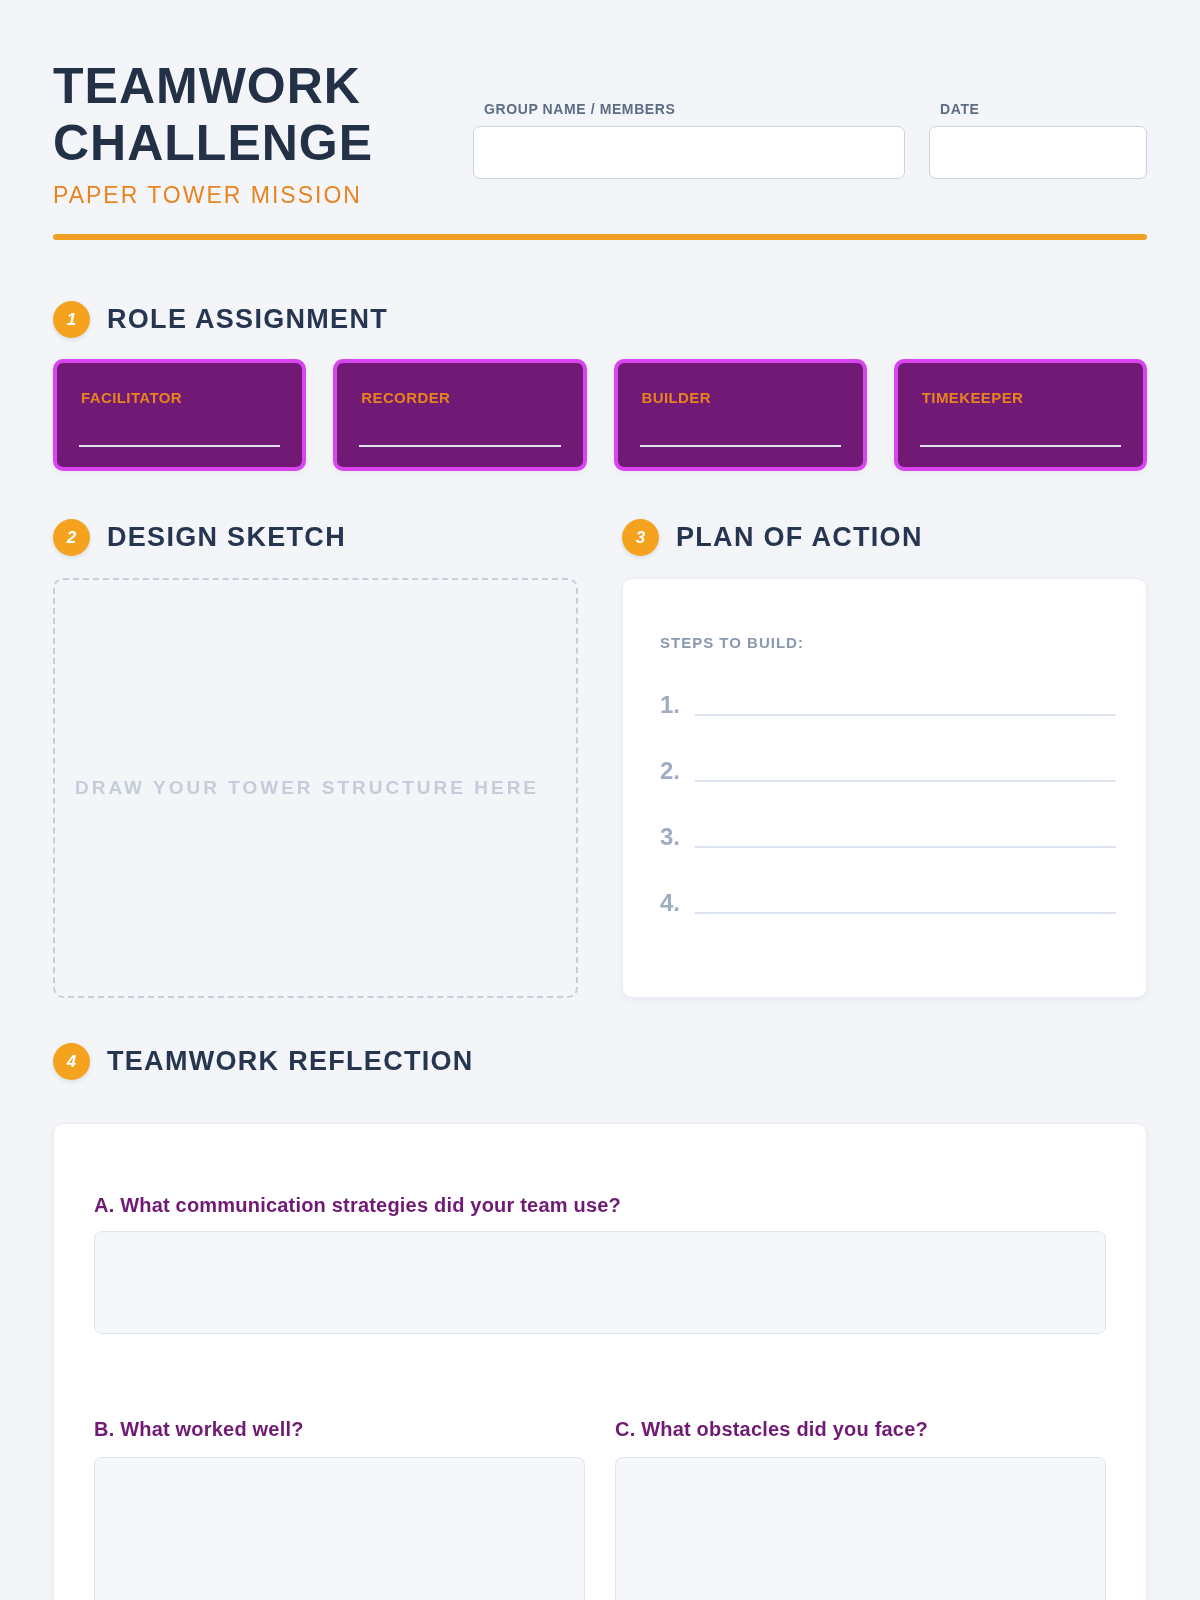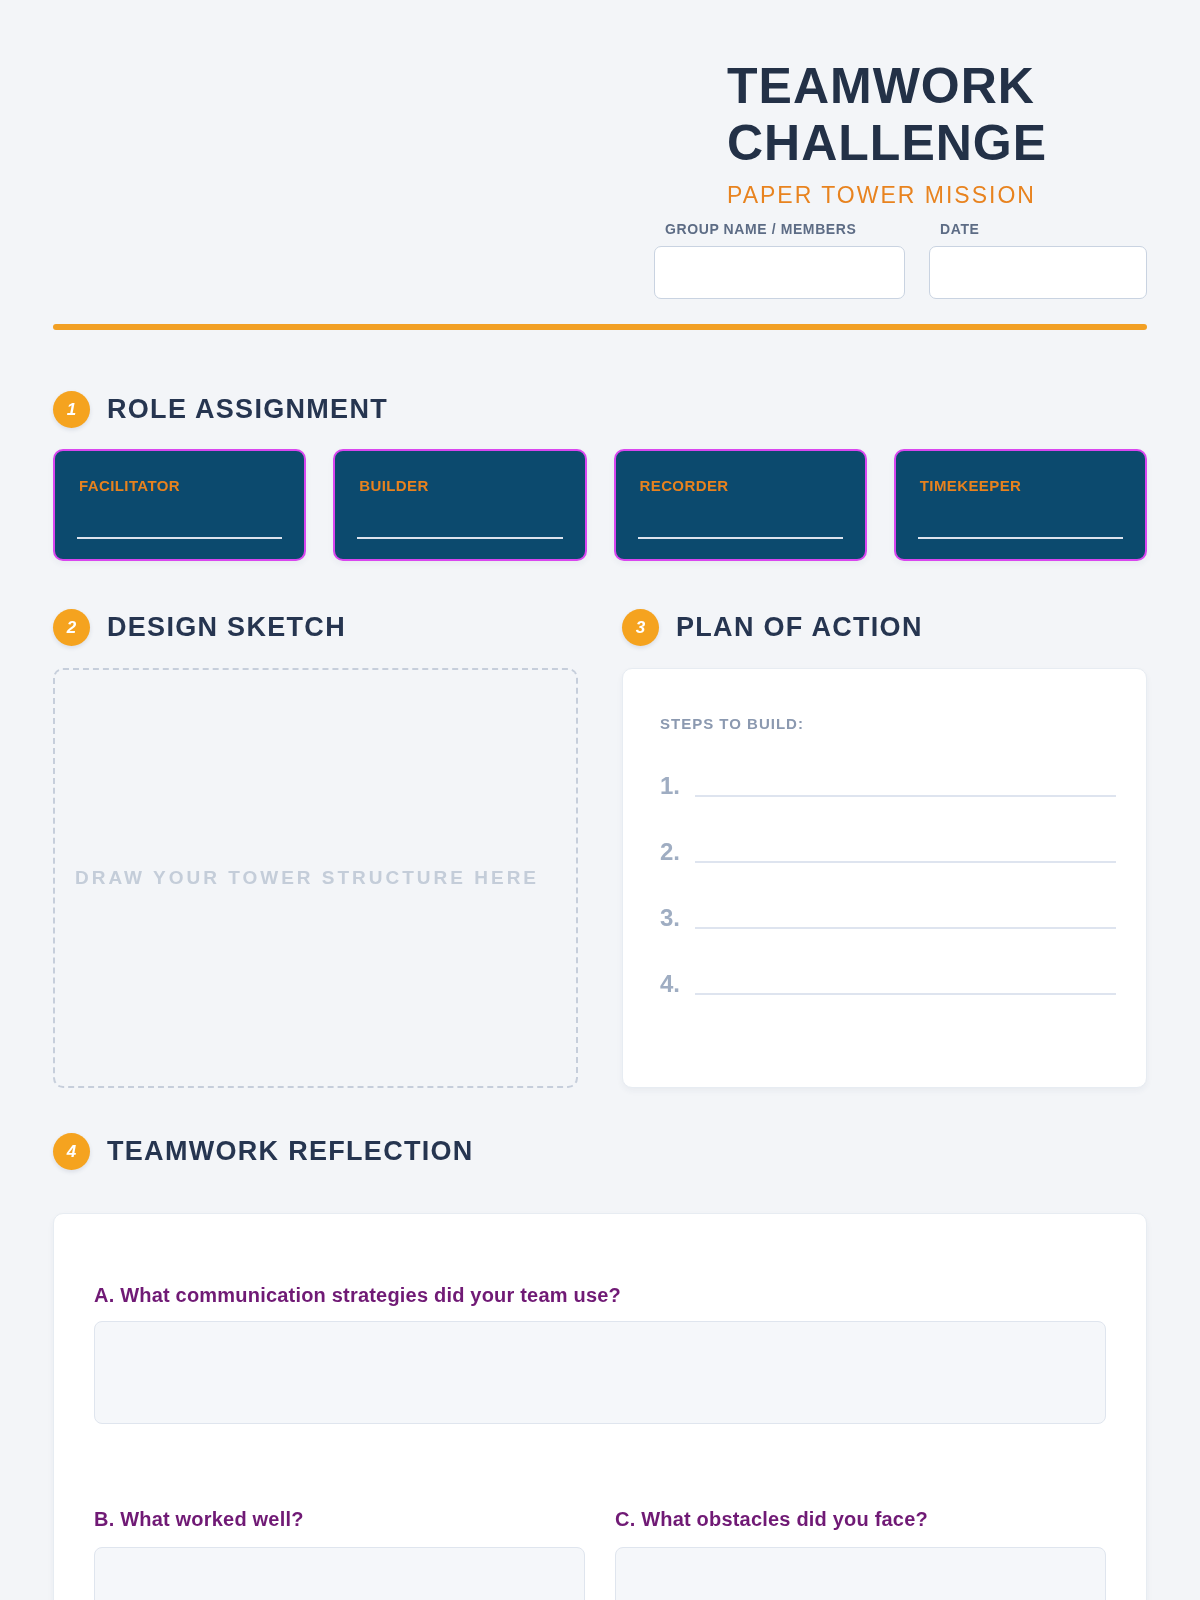--- a/index.html
+++ b/index.html
@@ -6,21 +6,21 @@
   html,body { width:1200px; height:1600px; }
   body {
     background:#f3f5f8;
     font-family:"Liberation Sans", sans-serif;
     overflow:hidden;
     color:#243247;
   }
   .page { padding:58px 53px 0 53px; }
 
   
-  .header { display:flex; align-items:flex-end;flex-direction:column; }
+  .header { display:flex; align-items:center; }
   .title-block { width:420px; flex:none; }
   .main-title {
     font-size:50px; font-weight:900; letter-spacing:1px;
     line-height:1.13; color:#233147;
   }
   .subtitle {
     margin-top:11px; font-size:23px; font-weight:400;
     letter-spacing:2px; color:#e8831f;
   }
   .fields { flex:1; display:flex; gap:24px; align-items:flex-end; }
@@ -53,21 +53,21 @@
   .sec-title {
     margin-left:17px; font-size:27px; font-weight:800;
     letter-spacing:1.3px; color:#263550;
   }
 
   
   .sec-roles { margin-top:61px; }
   .roles-row { margin-top:21px; display:grid; grid-template-columns:repeat(4,1fr); gap:27px; }
   .role-card {
     position:relative; height:112px;
-    background:#0c4a6e; border:2px solid #d946ef; border-radius:10px;
+    background:#701a75; border:4px solid #d946ef; border-radius:10px;
     box-shadow:0 3px 6px rgba(35,55,95,.05);
     padding:26px 0 0 24px;
   }
   .role-label {
     font-size:15px; font-weight:700; letter-spacing:.4px; color:#e8821e;
   }
   .role-line {
     position:absolute; left:22px; right:22px; bottom:20px;
     border-top:2px solid #dde3ed;
   }
@@ -84,21 +84,21 @@
     font-size:19px; font-weight:800; letter-spacing:3px;
     color:#c4cdd9; text-align:center; padding:0 20px;
   }
   .plan-card {
     background:#ffffff; border:1px solid #e7ecf2; border-radius:10px;
     box-shadow:0 3px 6px rgba(35,55,95,.05);
     height:420px; padding:30px 30px 0 30px;
   }
   .steps-label {
     font-size:15px; font-weight:700; letter-spacing:1px;
-    color:#8b99b0; margin:16px 0 0 7px;
+    color:#8b99b0; margin:25px 0 0 7px;
   }
   .step { display:flex; align-items:flex-end; margin-top:42px; }
   .step:first-of-type { margin-top:30px; }
   .step-num { font-size:24px; font-weight:700; color:#9fadc2; line-height:1; flex:none; margin-left:7px; }
   .step-line { flex:1; margin-left:15px; border-bottom:2px solid #dee4ef; margin-bottom:1px; }
 
   
   .sec-reflect { margin-top:45px; }
   .reflect-card {
     margin-top:43px;
@@ -150,25 +150,25 @@
     <div class="sec-head">
       <div class="num-badge">1</div>
       <div class="sec-title">ROLE ASSIGNMENT</div>
     </div>
     <div class="roles-row">
       <div class="role-card">
         <div class="role-label">FACILITATOR</div>
         <div class="role-line"></div>
       </div>
       <div class="role-card">
+        <div class="role-label">RECORDER</div>
+        <div class="role-line"></div>
+      </div>
+      <div class="role-card">
         <div class="role-label">BUILDER</div>
-        <div class="role-line"></div>
-      </div>
-      <div class="role-card">
-        <div class="role-label">RECORDER</div>
         <div class="role-line"></div>
       </div>
       <div class="role-card">
         <div class="role-label">TIMEKEEPER</div>
         <div class="role-line"></div>
       </div>
     </div>
   </div>
 
   <div class="two-col">

